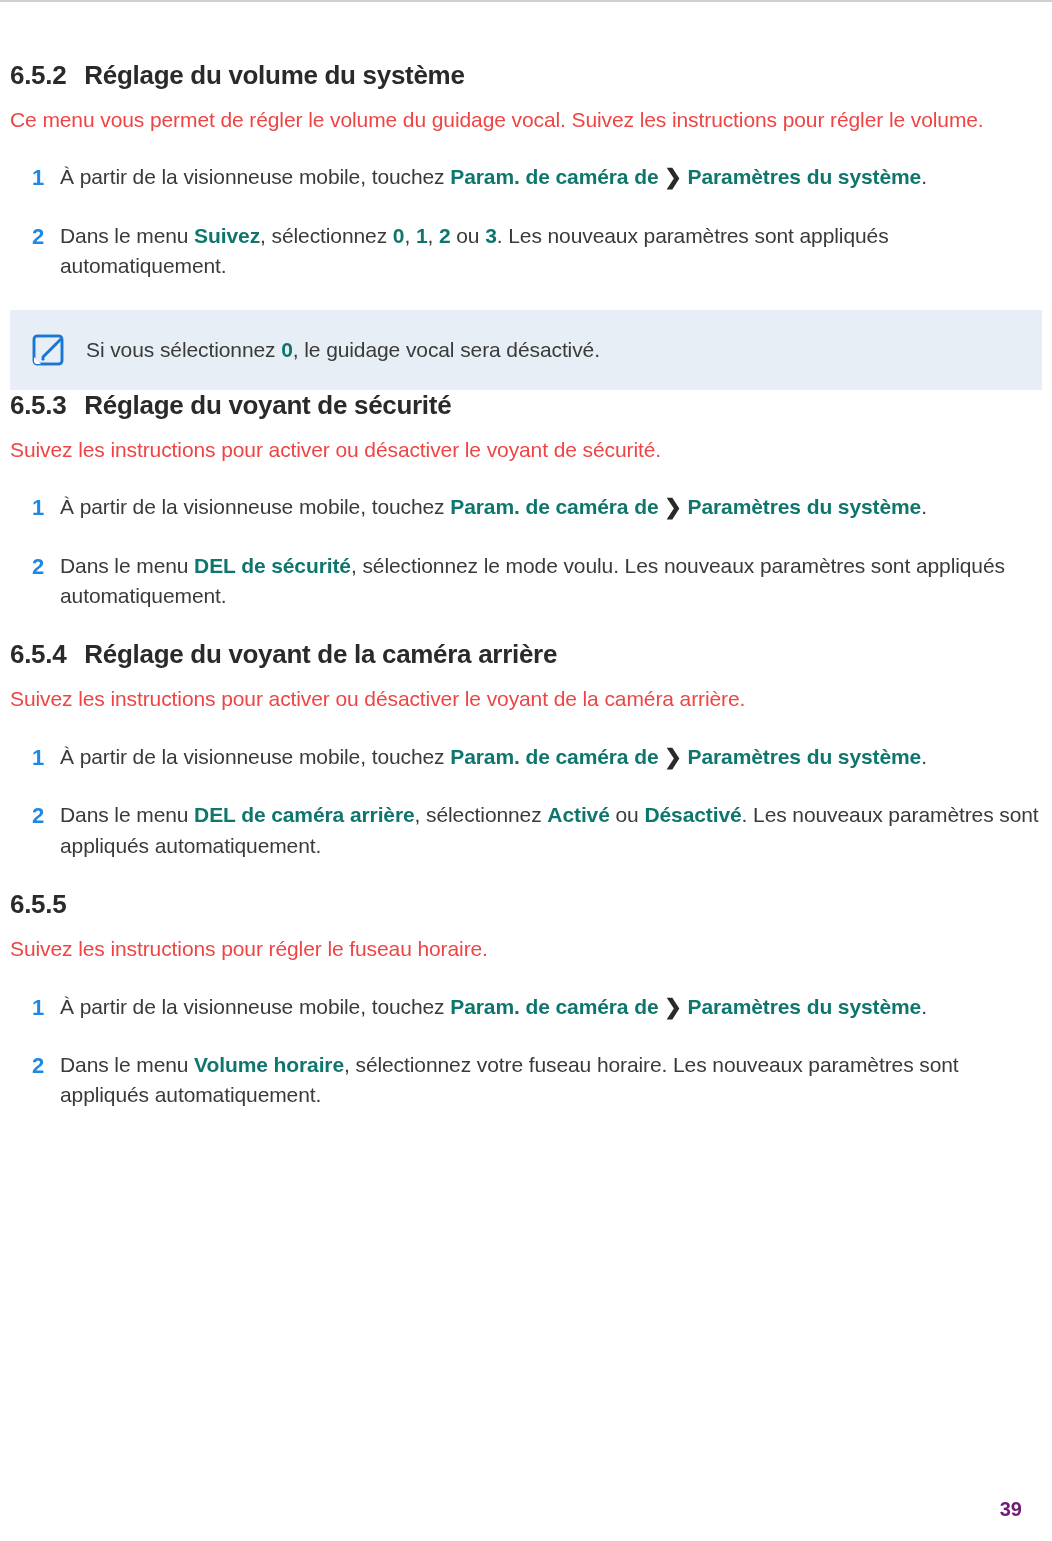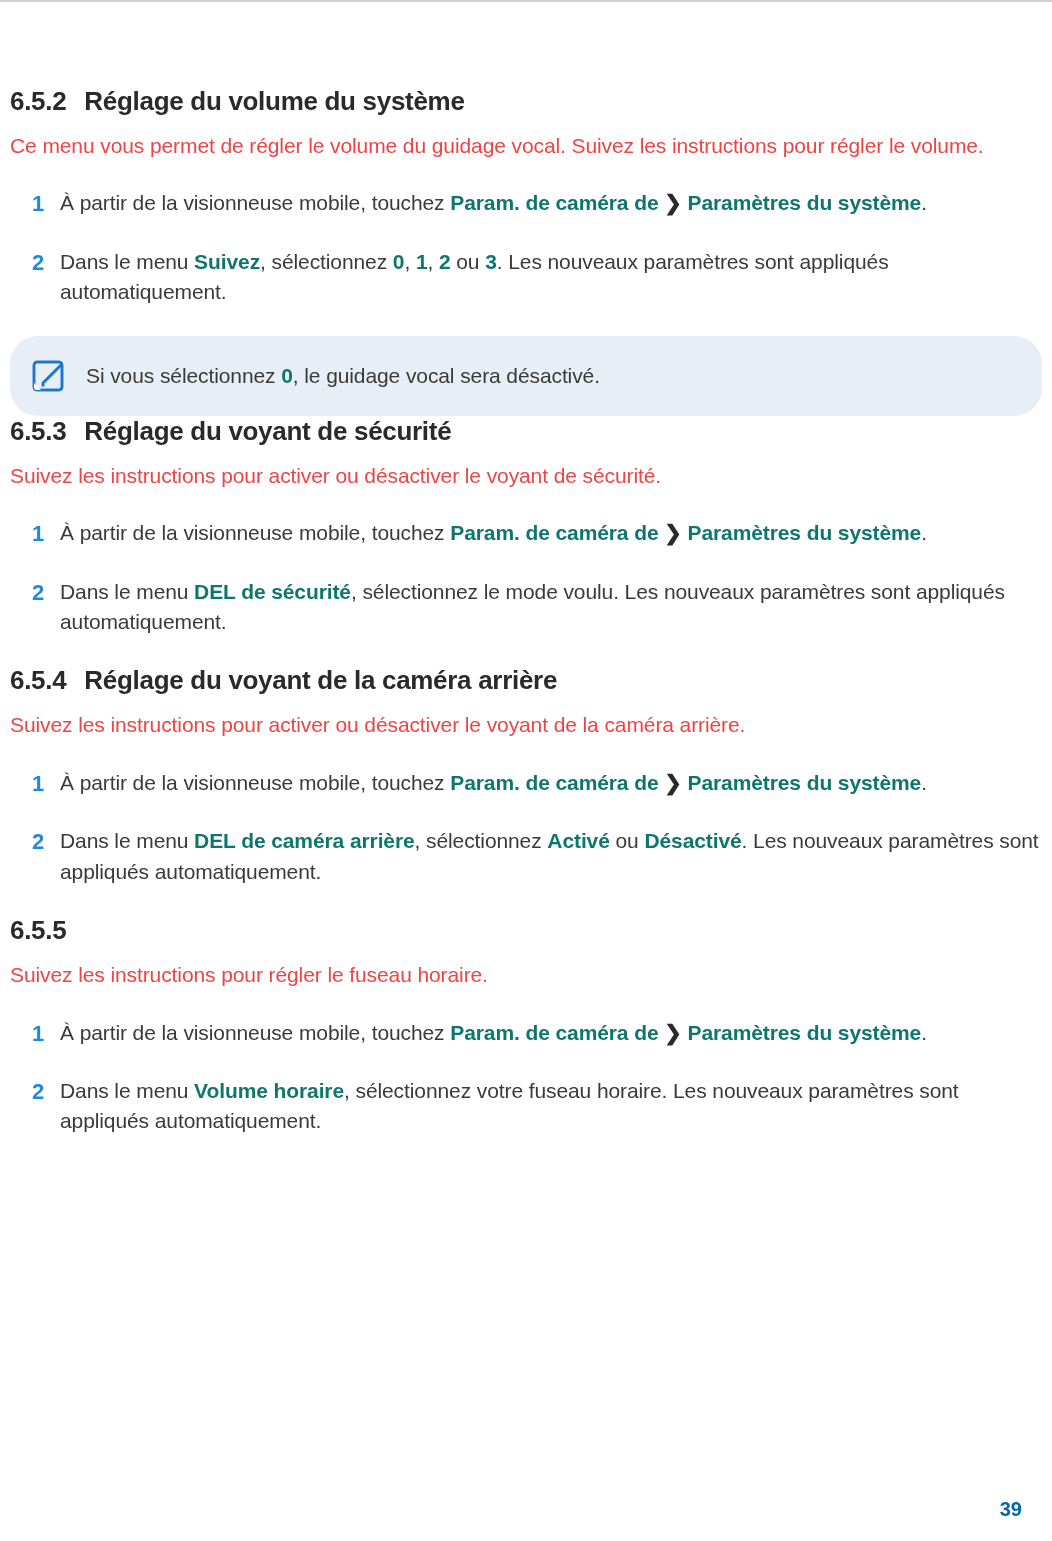--- a/index.html
+++ b/index.html
@@ -16,21 +16,21 @@
     }
     .page {
       padding: 10px 10px 40px 10px;
       border-top: 2px solid #d0d0d0;
       position: relative;
       min-height: 1541px;
     }
     .section {
     }
     .section:first-child {
-      margin-top: 74px;
+      margin-top: 48px;
     }
     h3 {
       font-size: 26px;
       font-weight: 700;
       color: #2a2a2a;
       margin-bottom: 14px;
       display: flex;
       gap: 18px;
       letter-spacing: -0.3px;
     }
@@ -74,38 +74,37 @@
       font-weight: 700;
       color: #2a2a2a;
     }
     .note-box {
       background: #e8eef5;
       padding: 22px 20px;
       margin-top: 20px;
       display: flex;
       align-items: center;
       gap: 20px;
-      border-radius: 28px;
     }
     .note-icon {
       width: 36px;
       height: 36px;
       flex-shrink: 0;
     }
     .note-text {
       font-size: 21px;
       color: #3a3a3a;
       letter-spacing: -0.1px;
     }
     .page-num {
       position: absolute;
       bottom: 20px;
       right: 30px;
       font-size: 20px;
-      color: #0369a1;
+      color: #701a75;
       font-weight: 600;
     }
   </style>
 </head>
 <body>
 
 <div class="page">
 
   <div class="section">
     <h3>

